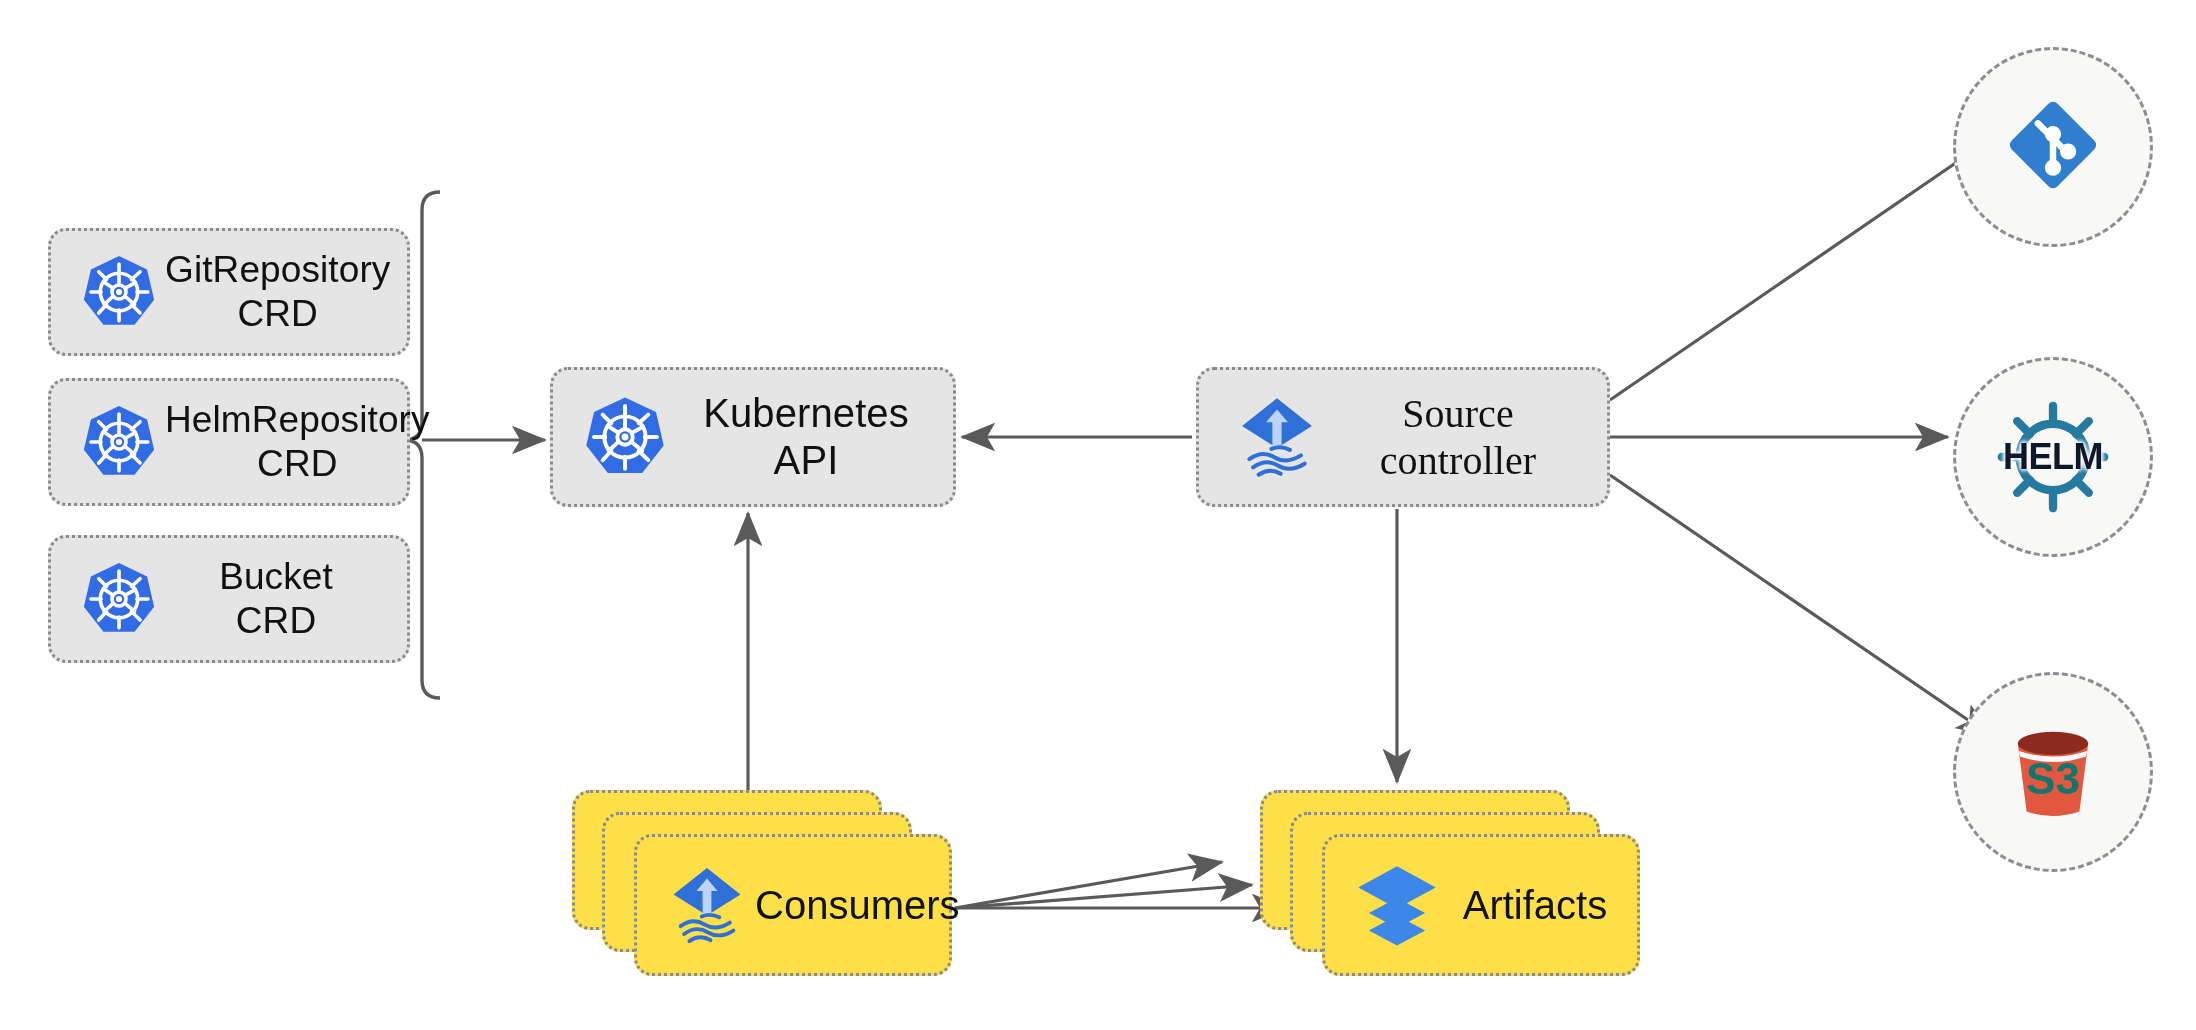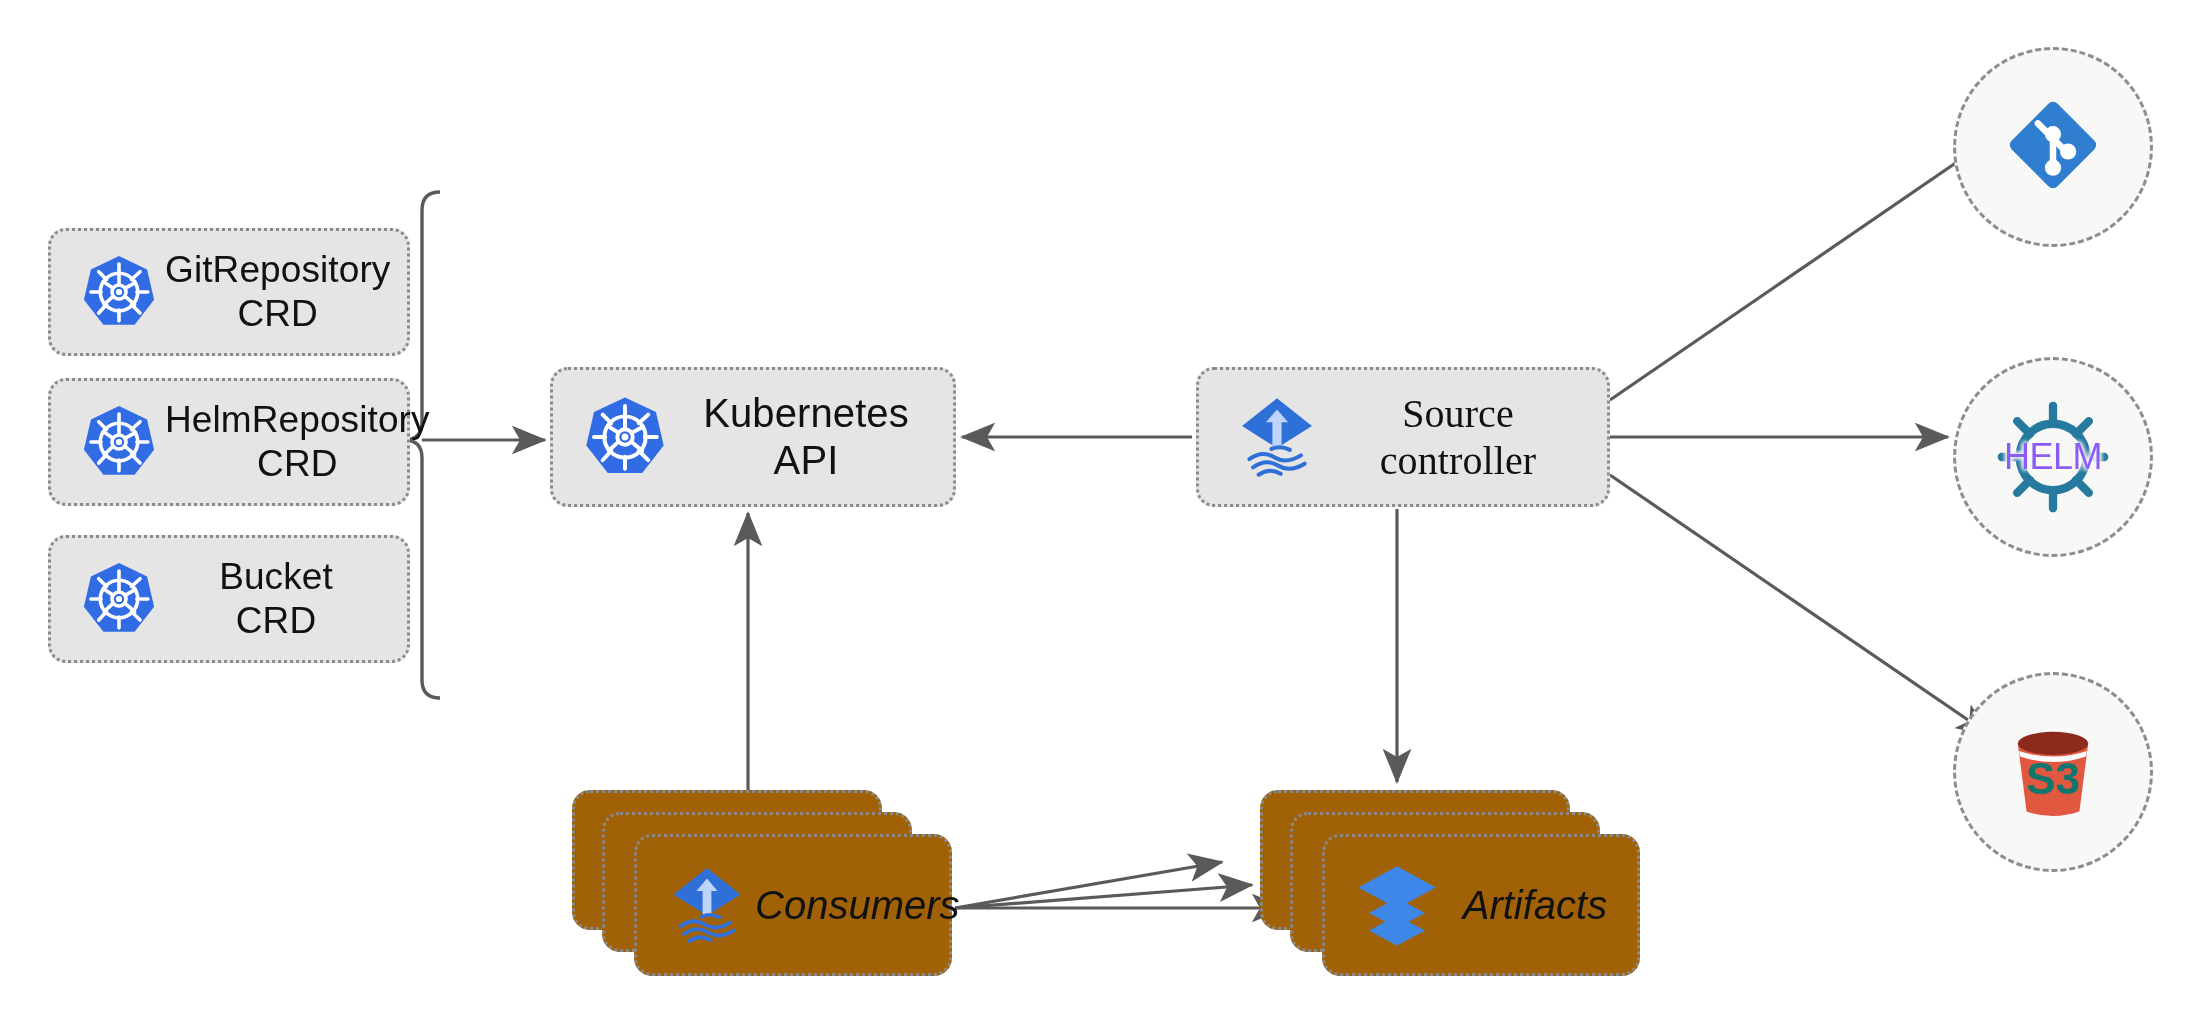--- a/index.html
+++ b/index.html
@@ -38,22 +38,22 @@
   #k8s-api .lbl{font-size:40px;padding-right:14px;}
 
   
   #source-controller{left:1196px;top:367px;width:414px;height:140px;}
   #source-controller .ico{width:100px;margin-left:28px;}
   #source-controller .lbl{font-size:40px;padding-right:18px;font-family:Liberation Serif, serif;}
 
   
   .stack{position:absolute;}
   .stack .sheet{
-    position:absolute;background:#a16207;border:3px dotted #8a8a8a;
-    border-radius:18px;box-sizing:border-box;font-style:italic;
+    position:absolute;background:#fde047;border:3px dotted #8a8a8a;
+    border-radius:18px;box-sizing:border-box;
   }
   .stack .front{display:flex;align-items:center;}
   .stack .front .ico{flex:0 0 auto;display:flex;align-items:center;justify-content:center;}
   .stack .front .lbl{flex:1 1 auto;text-align:center;color:#111;font-size:40px;}
 
   #consumers{left:572px;top:790px;width:380px;height:200px;}
   #artifacts{left:1260px;top:790px;width:380px;height:200px;}
   .stack .s0{left:0;top:0;width:310px;height:140px;}
   .stack .s1{left:30px;top:22px;width:310px;height:140px;}
   .stack .s2{left:62px;top:44px;width:318px;height:142px;}
@@ -247,21 +247,21 @@
   <div class="circle" id="circle-helm">
     <span style="position:relative;display:block;width:128px;height:128px;">
       <svg width="128" height="128" viewBox="0 0 100 100" style="position:absolute;left:0;top:0;">
         <g fill="none" stroke="#277a9f" stroke-width="6.5" stroke-linecap="round">
           <circle cx="50" cy="50" r="26"></circle>
           <path d="M50 10 L50 24 M50 76 L50 90 M10 50 L24 50 M76 50 L90 50
                    M22 22 L32 32 M68 68 L78 78 M78 22 L68 32 M32 68 L22 78"></path>
         </g>
       </svg>
       <span style="position:absolute;left:0;right:0;top:50%;transform:translateY(-50%);
-                   text-align:center;color:#8b5cf6;font-size:36px;font-weight:normal;
+                   text-align:center;color:#0f172a;font-size:36px;font-weight:bold;
                    letter-spacing:-.5px;font-family:'Liberation Sans',sans-serif;
                    text-shadow:0 0 5px #f8f8f7,0 0 5px #f8f8f7,0 0 5px #f8f8f7,0 0 4px #f8f8f7;">HELM</span>
     </span>
   </div>
 
   <div class="circle" id="circle-s3">
     <span style="position:relative;display:block;width:110px;height:110px;">
       <svg width="110" height="110" viewBox="0 0 100 100" style="position:absolute;left:0;top:0;">
         <path d="M18 24 L26 86 Q50 94 74 86 L82 24 Z" fill="#e2573f"></path>
         <ellipse cx="50" cy="24" rx="32" ry="10.5" fill="#8c2a1e"></ellipse>

